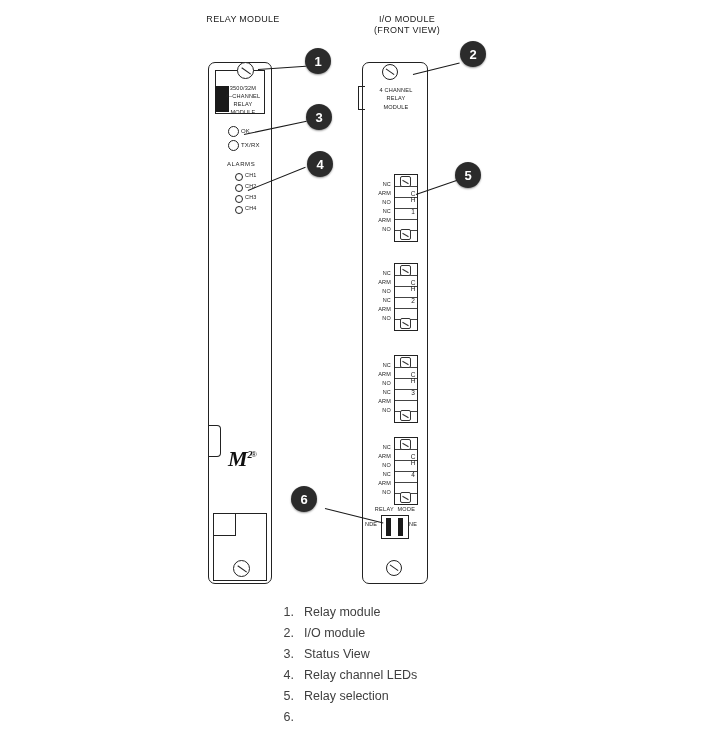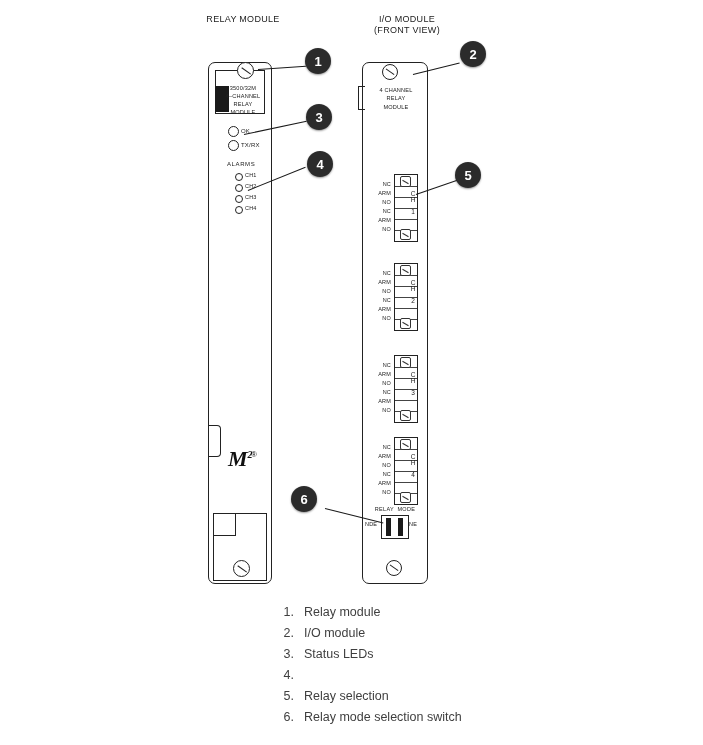--- a/index.html
+++ b/index.html
@@ -202,28 +202,28 @@
     <div class="legend-item">
       <span class="legend-num">1.</span>
       <span>Relay module</span>
     </div>
     <div class="legend-item">
       <span class="legend-num">2.</span>
       <span>I/O module</span>
     </div>
     <div class="legend-item">
       <span class="legend-num">3.</span>
-      <span>Status LEDs</span>
+      <span>Status View</span>
     </div>
     <div class="legend-item">
       <span class="legend-num">4.</span>
+      <span>Relay channel LEDs</span>
     </div>
     <div class="legend-item">
       <span class="legend-num">5.</span>
       <span>Relay selection</span>
     </div>
     <div class="legend-item">
       <span class="legend-num">6.</span>
-      <span>Relay mode selection switch</span>
     </div>
   </div>
 
 </div>
 
 </body></html>

